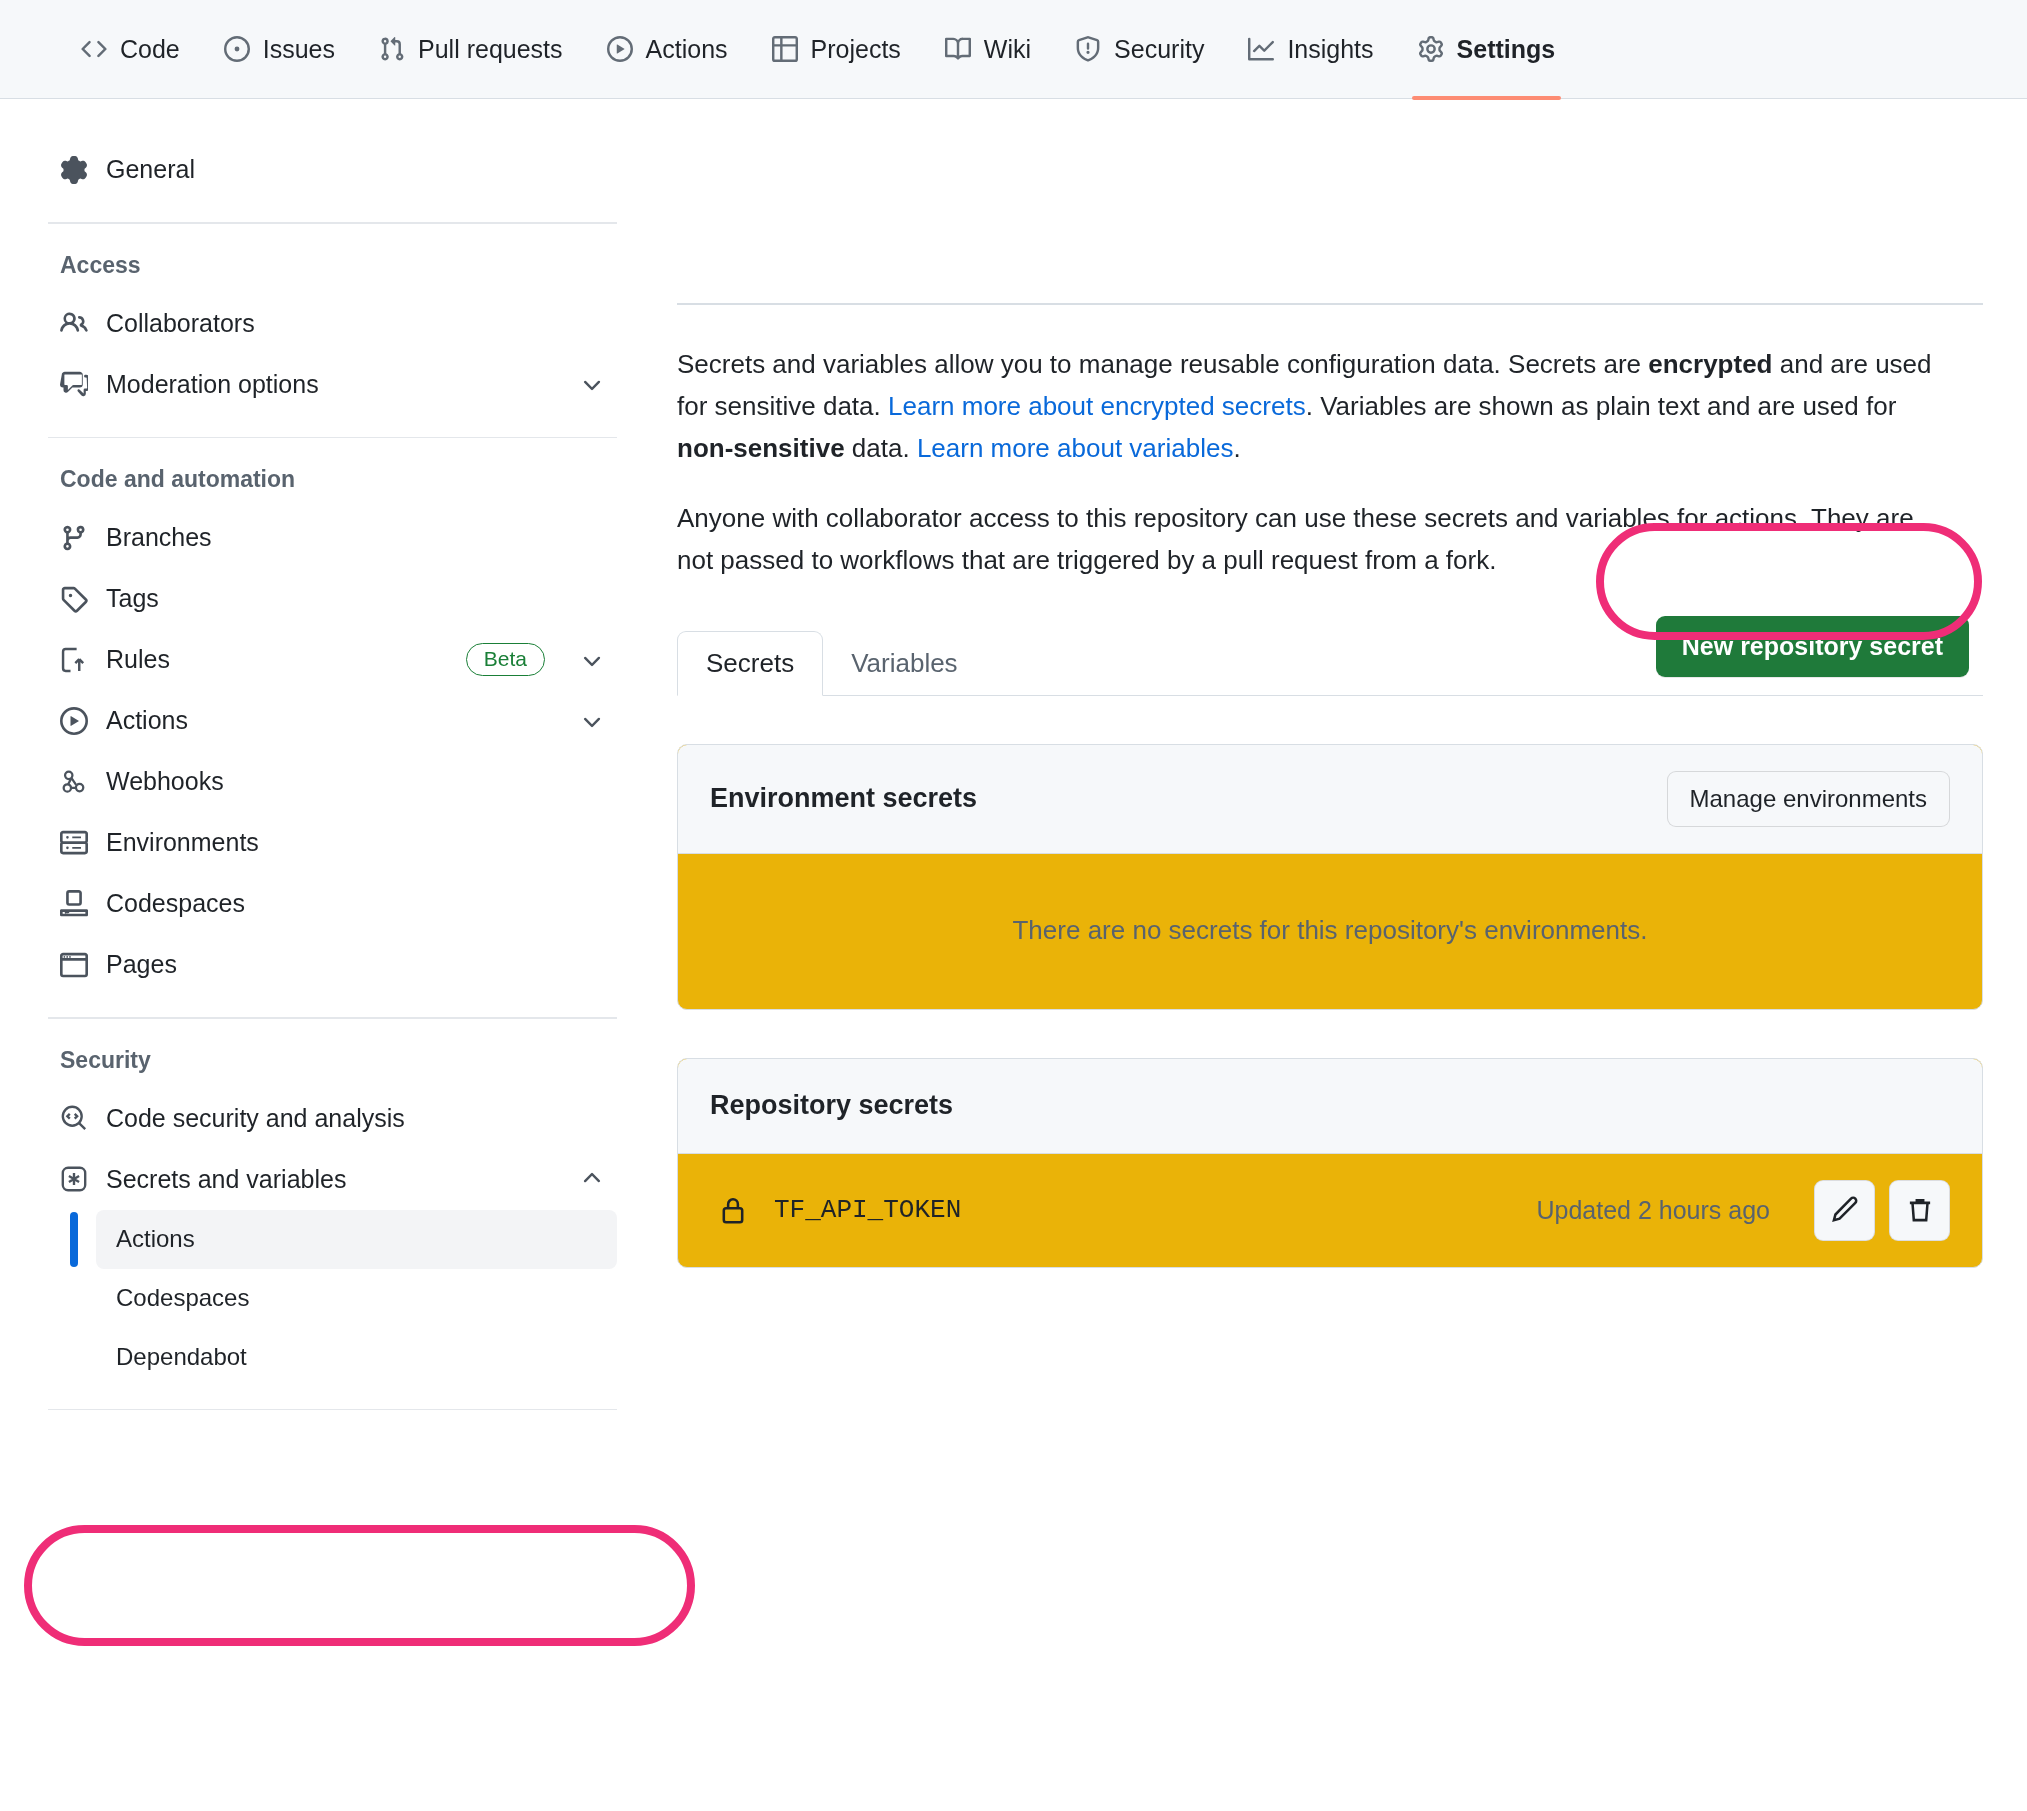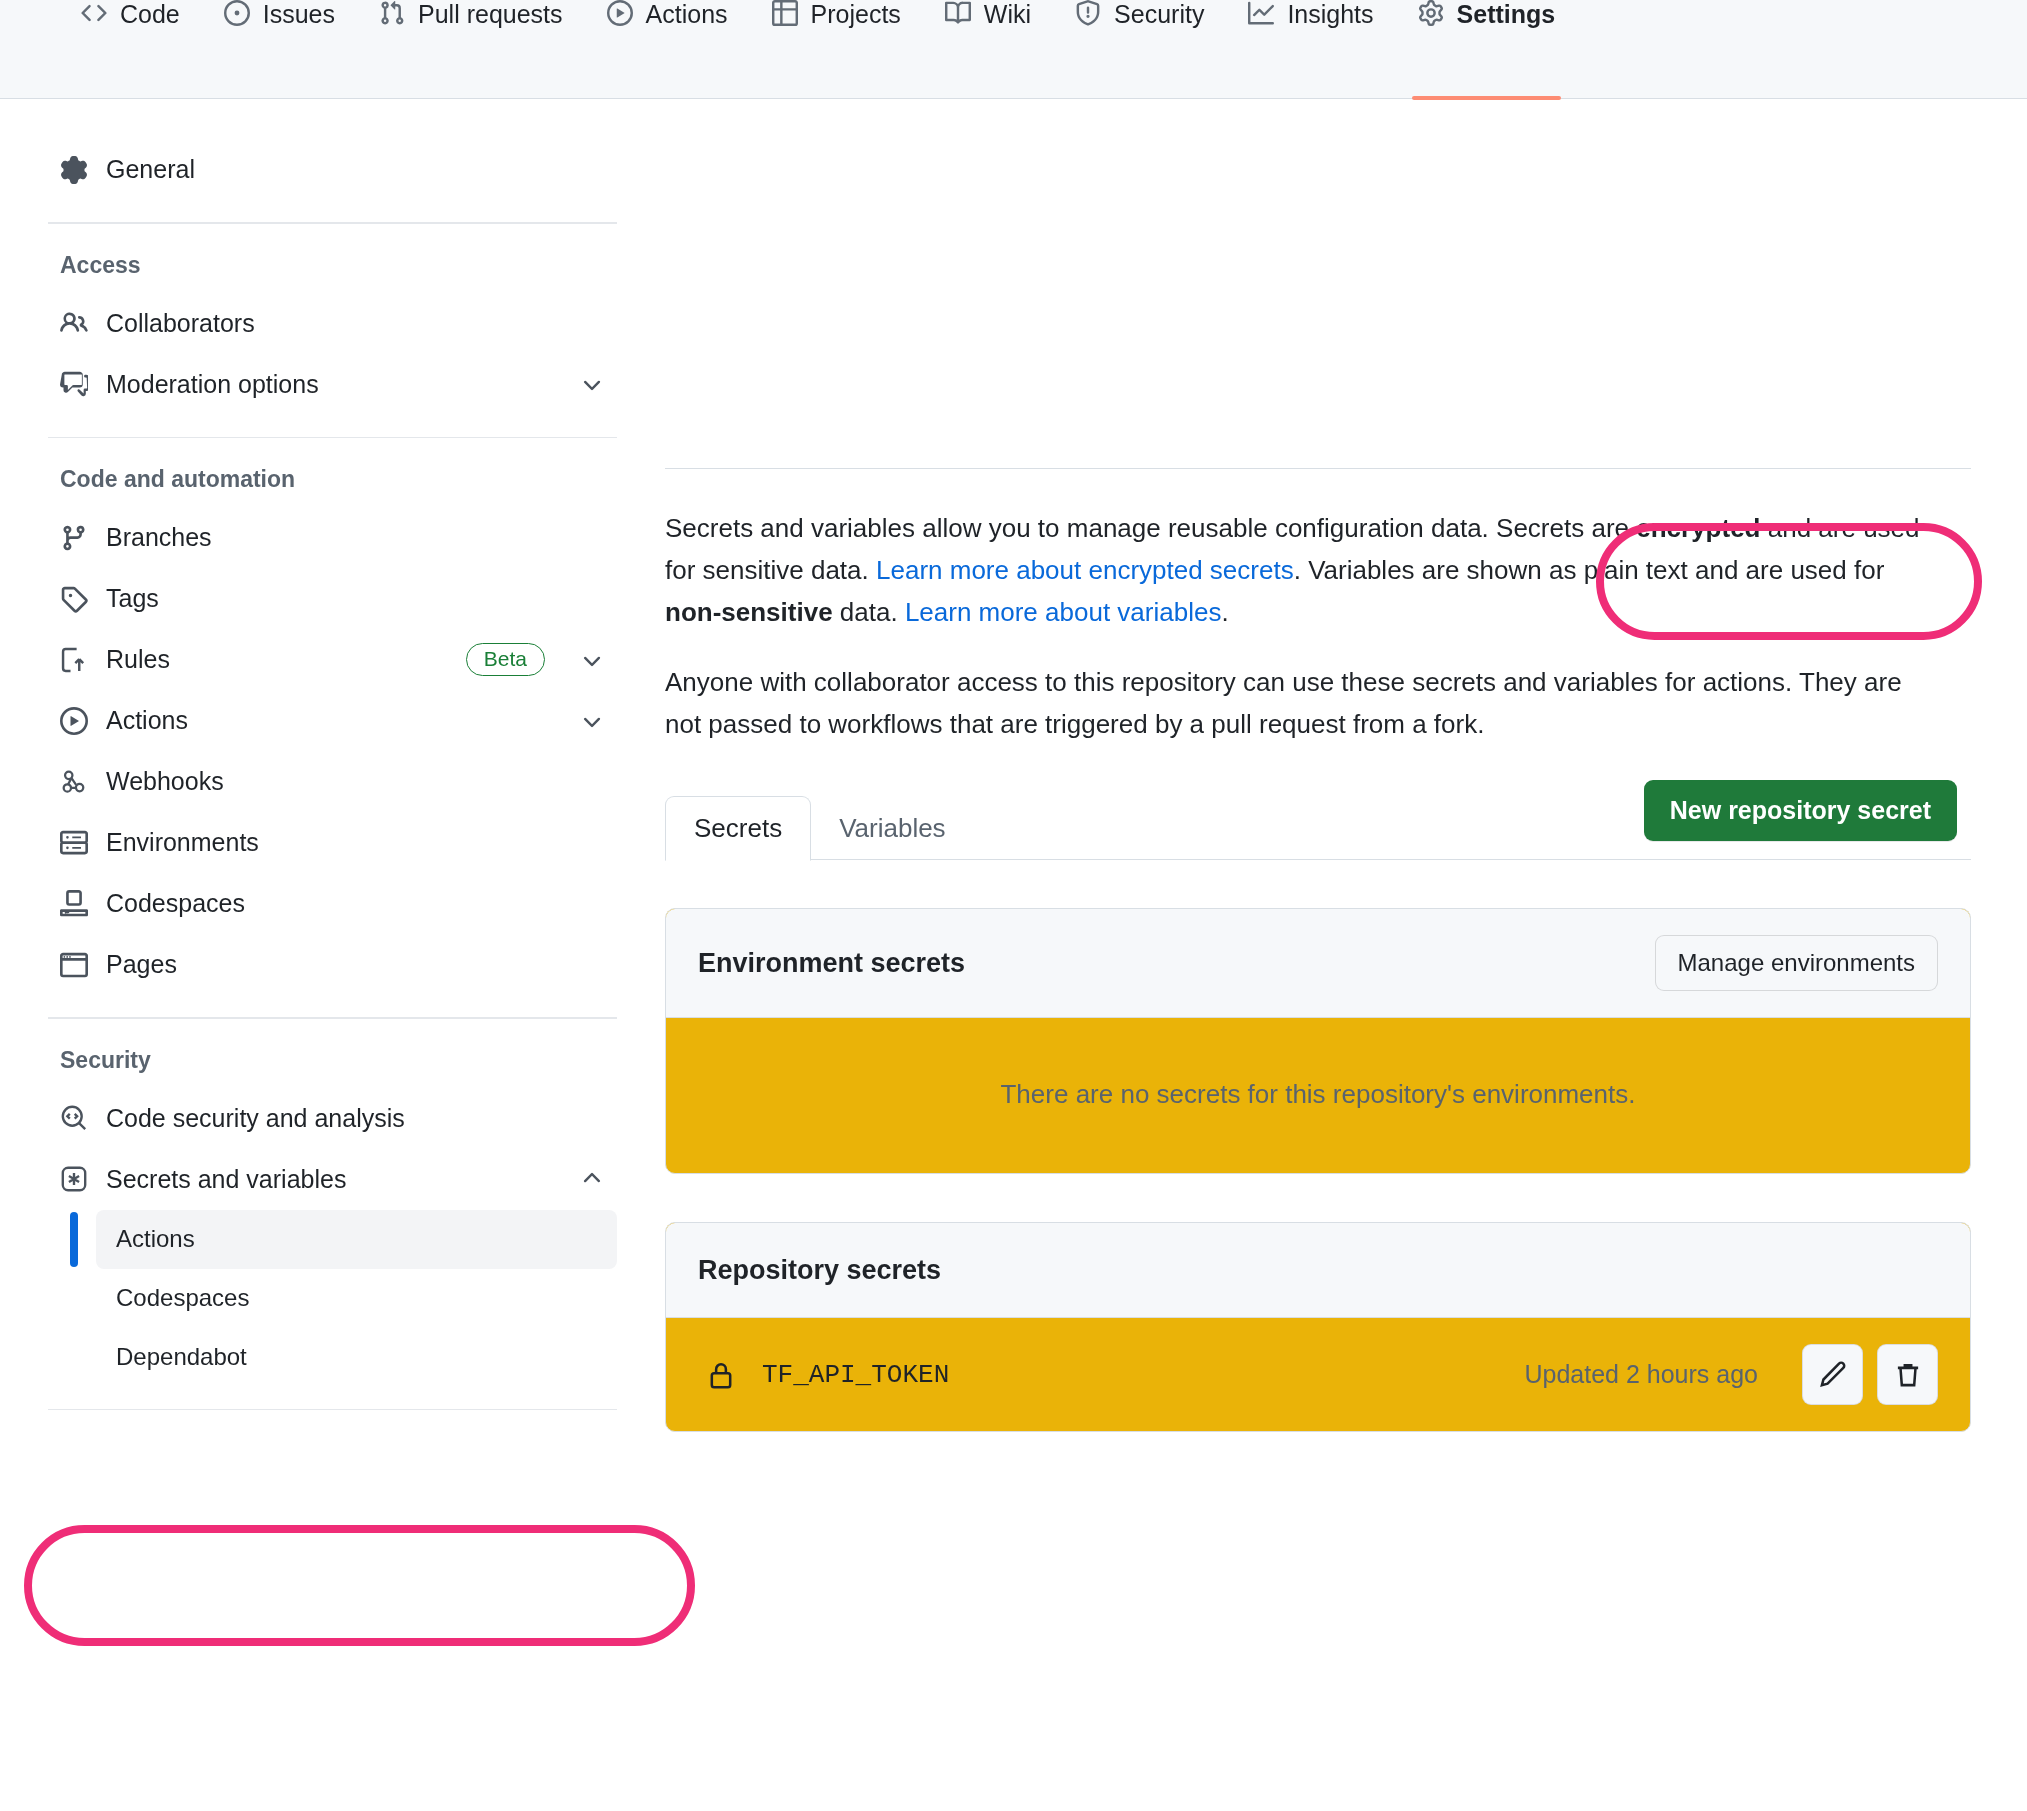--- a/index.html
+++ b/index.html
@@ -18,20 +18,21 @@
     height: 99px;
     background: #f6f8fa;
     border-bottom: 1.5px solid #d8dee4;
     display: flex;
     align-items: center;
     padding-left: 59px;
     gap: 0px;
   }
   .nav-item {
     display: flex;
+    align-items: center;
     gap: 13px;
     height: 99px;
     padding: 0 22px;
     font-size: 25px;
     color: #1f2328;
     position: relative;
     cursor: pointer;
     white-space: nowrap;
   }
   .nav-item .nav-ico {
@@ -49,22 +50,23 @@
     left: 16px; right: 16px;
     bottom: -1.5px;
     height: 4px;
     background: #fd8c73;
     border-radius: 7px;
   }
 
   
   .page {
     display: flex;
-    align-items: flex-end;
+    align-items: center;
     padding-top: 40px;
+    gap: 12px;
   }
 
   
   .sidebar {
     width: 665px;
     flex: none;
     padding: 0 48px 0 48px;
     position: relative;
   }
   .side-link {

